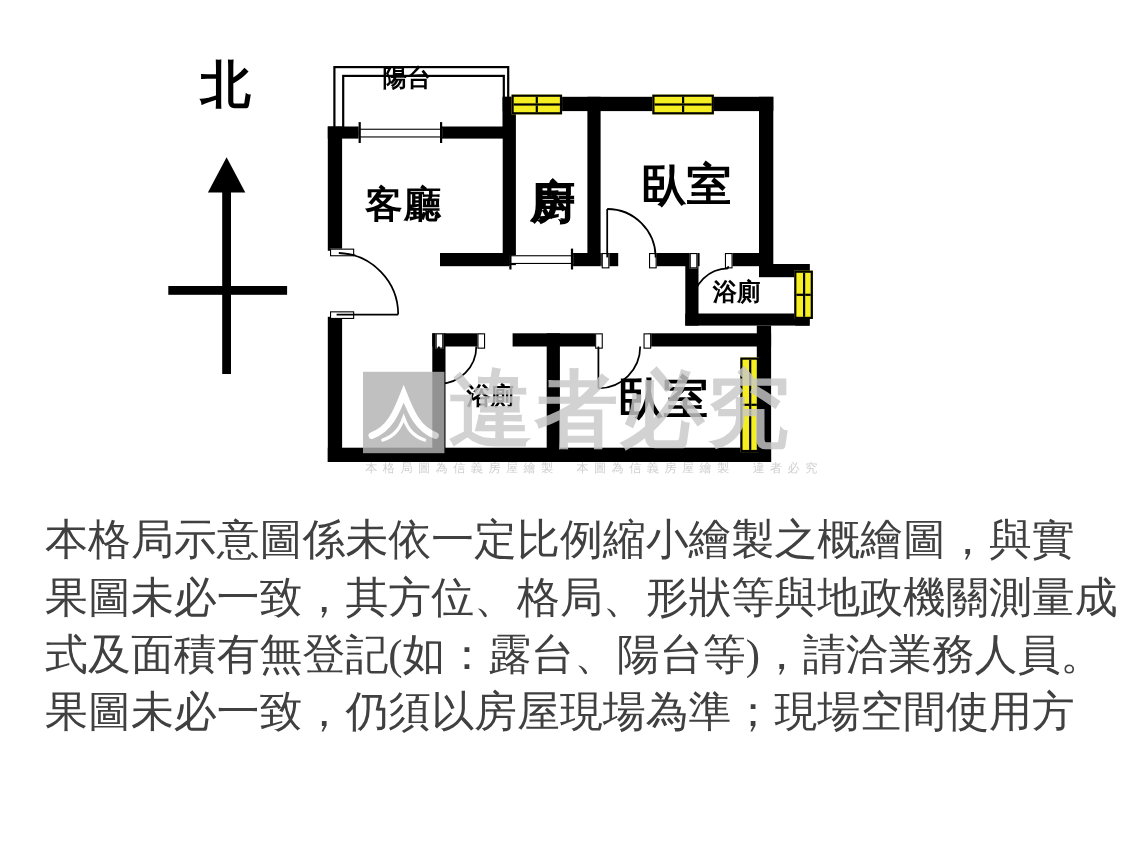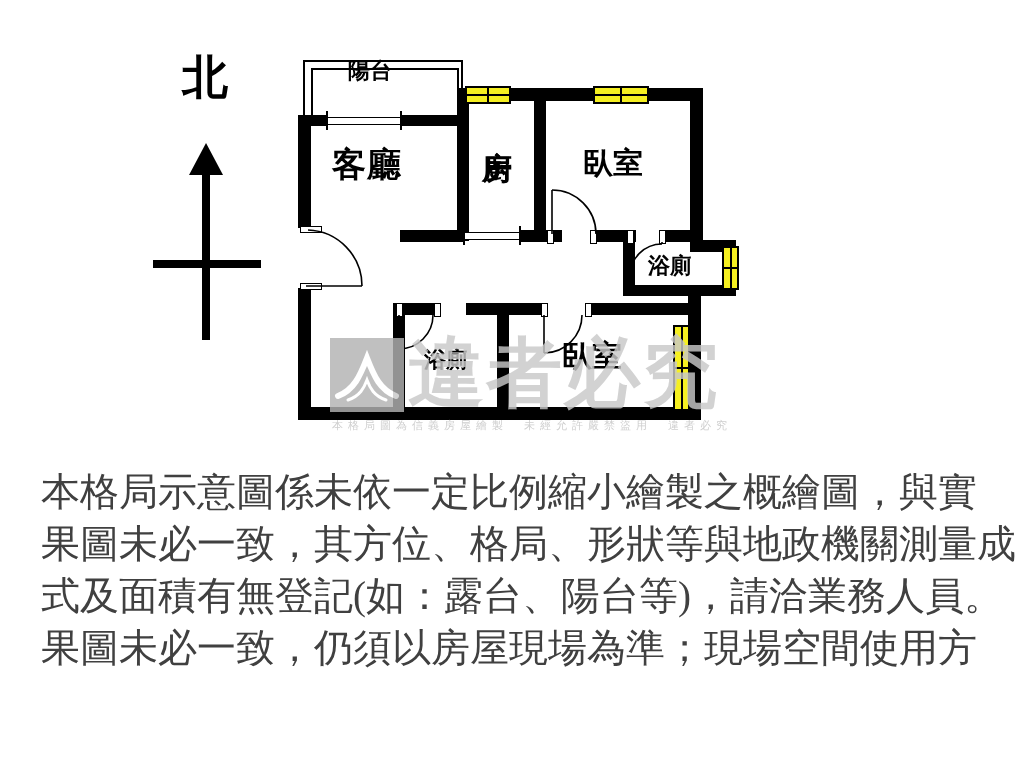--- a/index.html
+++ b/index.html
@@ -38,21 +38,21 @@
   .wall   { position: absolute; background: #000; }
   .thinline { position: absolute; background: #000; }
   .outline-box { position: absolute; border: 2px solid #000; background: transparent; }
 
   .label {
     position: absolute; color: #000; font-weight: 700;
     font-family: "Liberation Serif", "DejaVu Serif", serif;
     white-space: nowrap; line-height: 1;
   }
   .label.sz-lg { font-size: 34px; letter-spacing: 1px; }
-  .label.sz-md { font-size: 30px; }
+  .label.sz-md { font-size: 41px; }
   .label.sz-sm { font-size: 22px; }
   .label.vert  { writing-mode: vertical-rl; text-orientation: upright; }
 
   
   .window-h {
     position: absolute; background: #f5ef21; border: 2px solid #000;
     display: flex; flex-direction: column;
   }
   .window-h .wrow { flex: 1; display: flex; }
   .window-h .wrow + .wrow { border-top: 2px solid #000; }
@@ -172,21 +172,21 @@
     <div class="wall" style="left:393px; top:303px; width:45px; height:12px;"></div>
     <div class="wall" style="left:466px; top:303px; width:75px; height:12px;"></div>
     <div class="wall" style="left:589px; top:303px; width:112px; height:12px;"></div>
 
     <div class="wall" style="left:393px; top:303px; width:12px; height:117px;"></div>
 
     <div class="wall" style="left:497px; top:303px; width:12px; height:117px;"></div>
 
     <div class="label sz-sm" style="left:348px; top:60px;">陽台</div>
 
-    <div class="label sz-lg" style="left:332px; top:148px;">客廳</div>
+    <div class="label sz-lg" style="left:332px; top:170px;">客廳</div>
 
     <div class="label sz-md vert" style="left:482px; top:127px; height:84px;">廚房</div>
 
     <div class="label sz-md" style="left:583px; top:148px;">臥室</div>
 
     <div class="label sz-sm" style="left:648px; top:255px;">浴廁</div>
 
     <div class="label sz-sm" style="left:424px; top:349px;">浴廁</div>
 
     <div class="label sz-md" style="left:562px; top:341px;">臥室</div>
@@ -283,21 +283,21 @@
 
     <div id="watermark">
       <div class="wm-logo">
         <svg class="swoosh" viewBox="0 0 74 74" width="74" height="74">
           <path d="M8 58 C24 52 30 38 37 20 C44 38 50 52 66 58" stroke="#ffffff" stroke-width="6" fill="none" stroke-linecap="round"></path>
           <path d="M18 62 C30 58 34 50 37 42 C40 50 44 58 56 62" stroke="#ffffff" stroke-width="3" fill="none" stroke-linecap="round"></path>
         </svg>
       </div>
       <div class="wm-text">違者必究</div>
     </div>
-    <div id="watermark-fine">本格局圖為信義房屋繪製　未經允許嚴禁盜用　違者必究</div>
+    <div id="watermark-fine">本格局圖為信義房屋繪製　本圖為信義房屋繪製　違者必究</div>
 
   </div>
 
   <div id="disclaimer">
     <span class="dline">本格局示意圖係未依一定比例縮小繪製之概繪圖，與實</span>
     <span class="dline">果圖未必一致，其方位、格局、形狀等與地政機關測量成</span>
     <span class="dline">式及面積有無登記(如：露台、陽台等)，請洽業務人員。</span>
     <span class="dline">果圖未必一致，仍須以房屋現場為準；現場空間使用方</span>
   </div>
 

